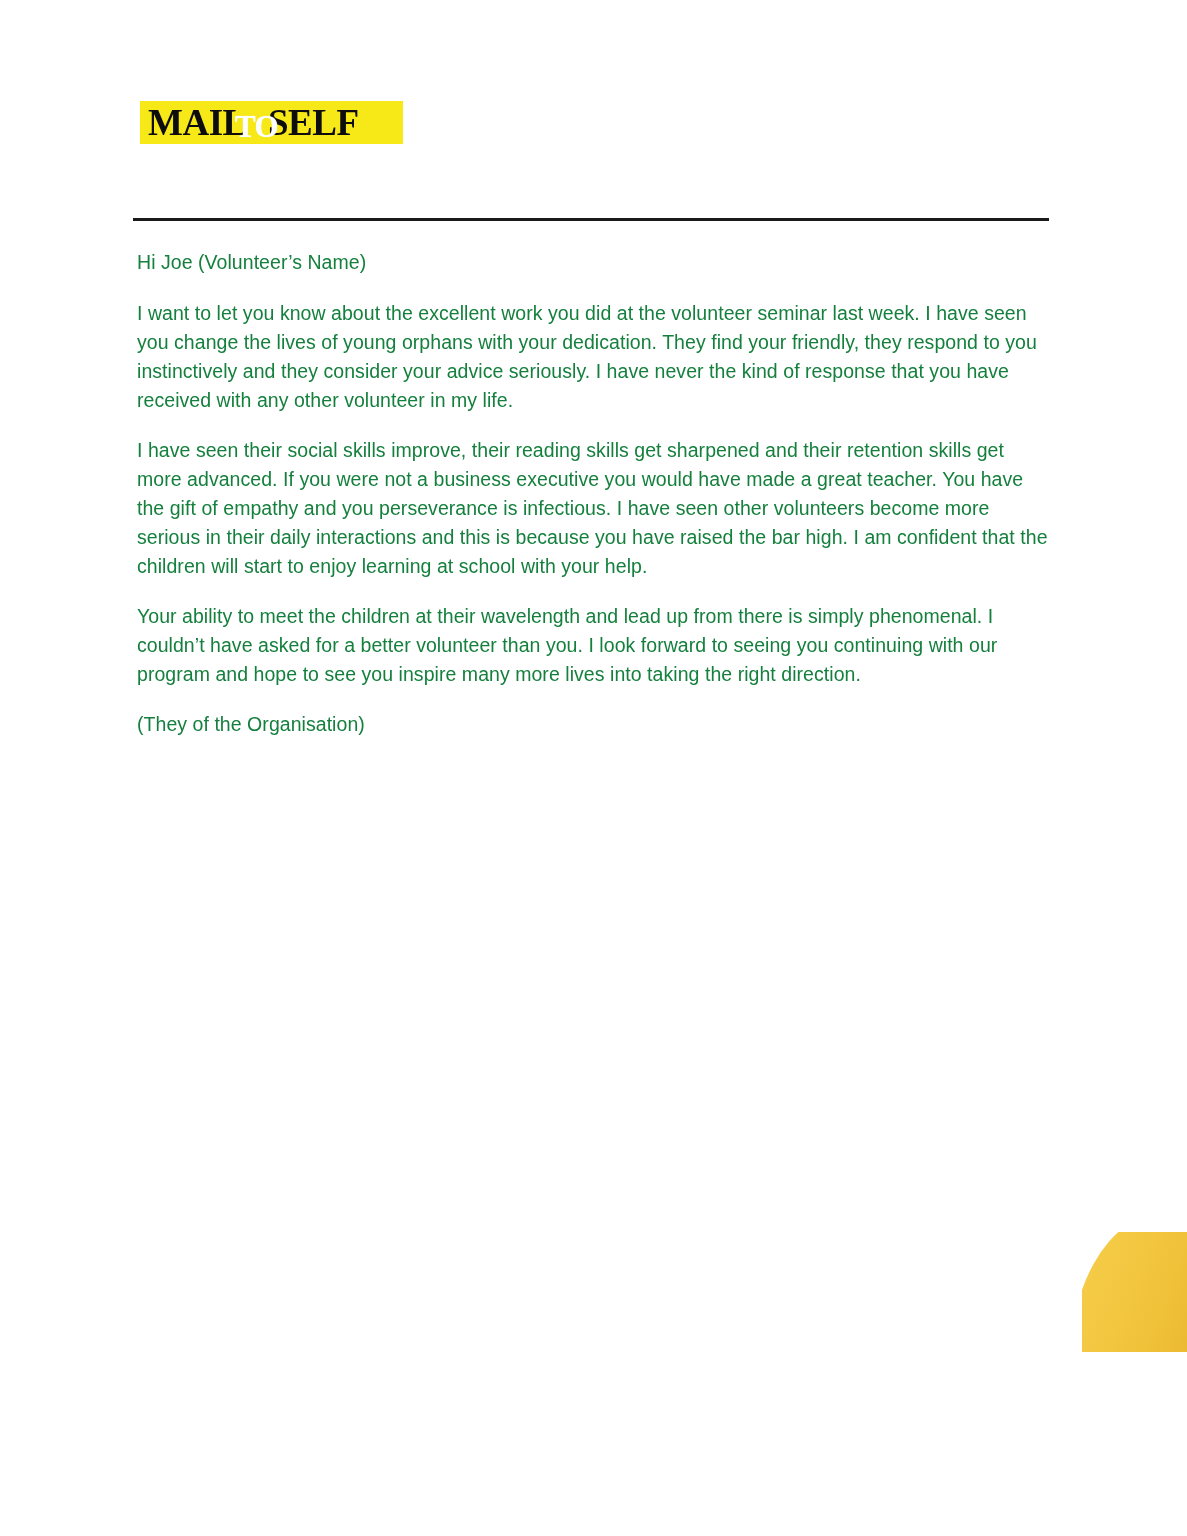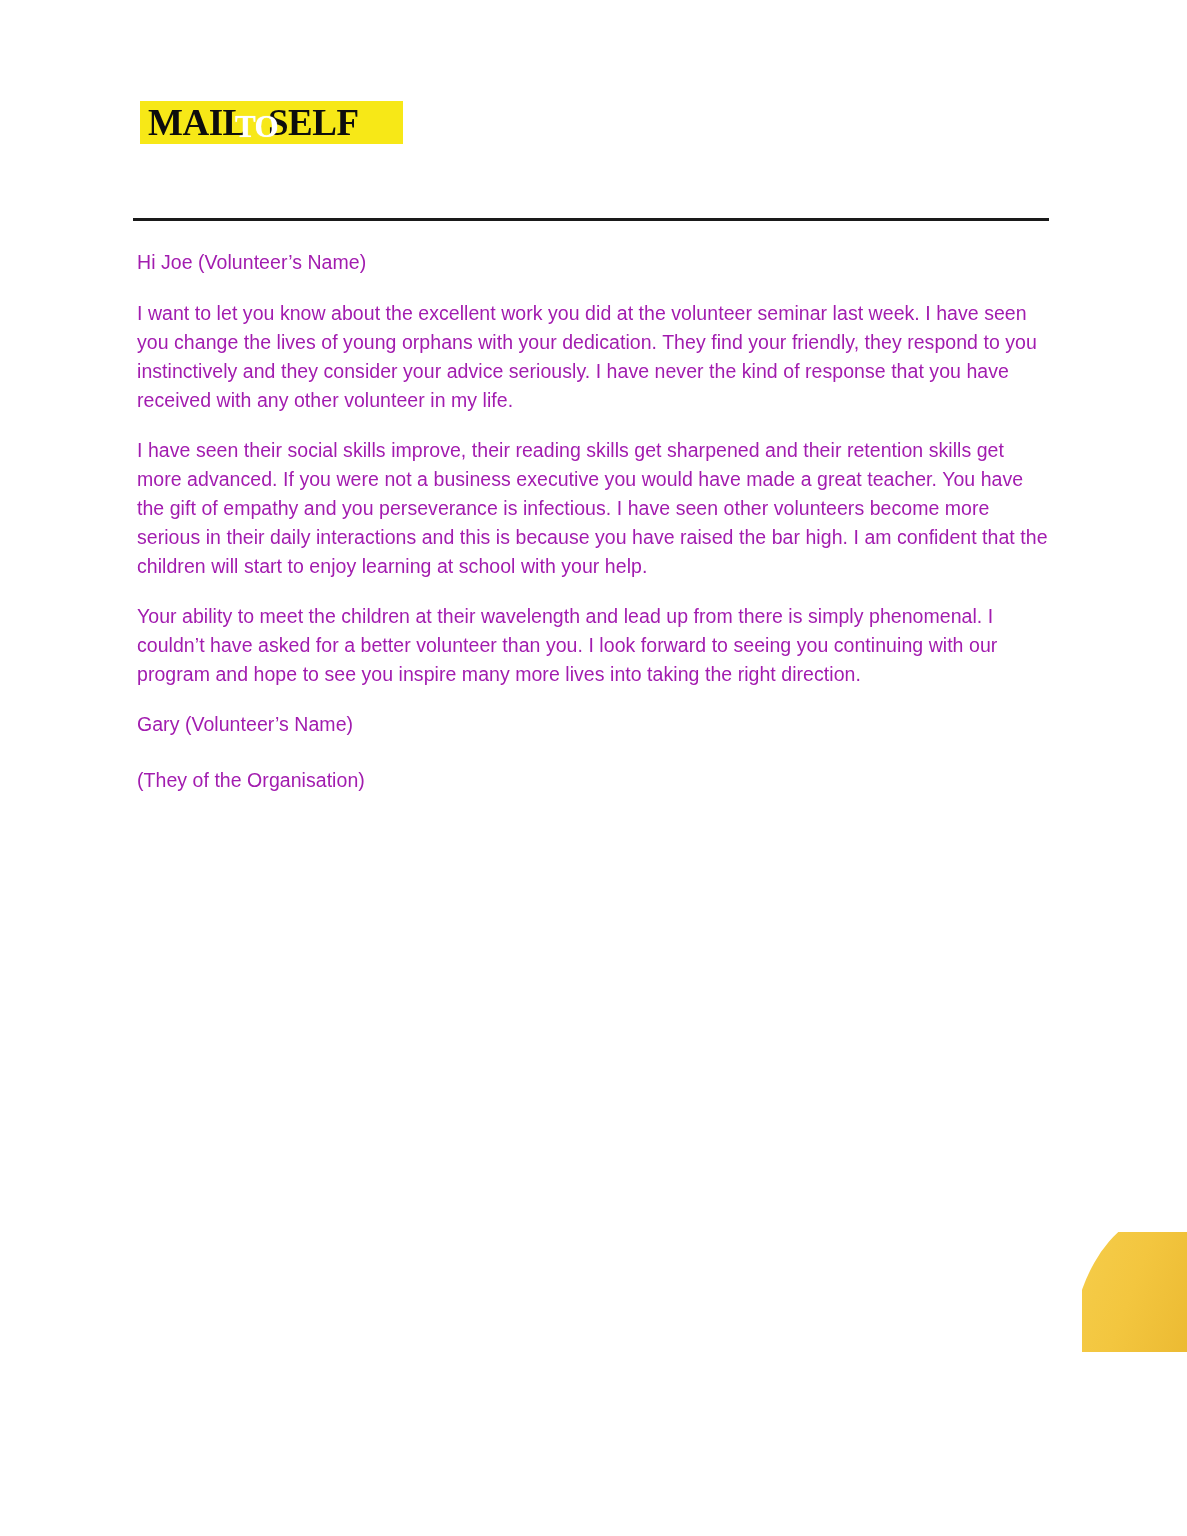--- a/index.html
+++ b/index.html
@@ -137,21 +137,21 @@
   
   .letter-body {
     position: absolute;
     left: 137px;
     top: 248px;
     width: 916px;
   }
 
   .letter-line,
   .letter-paragraph {
-    color: #a21caf;
+    color: #15803d;
     font-size: 19.5px;
     line-height: 29px;
     letter-spacing: 0.05px;
   }
 
   .letter-line { margin-bottom: 22px; }
 
   .letter-paragraph {
     margin-bottom: 21px;
     text-align: left;
@@ -186,21 +186,20 @@
     <div class="letter-line">Hi Joe (Volunteer’s Name)</div>
 
 
     <p class="letter-paragraph">I want to let you know about the excellent work you did at the volunteer seminar last week. I have seen you change the lives of young orphans with your dedication. They find your friendly, they respond to you instinctively and they consider your advice seriously. I have never the kind of response that you have received with any other volunteer in my life.</p>
 
     <p class="letter-paragraph">I have seen their social skills improve, their reading skills get sharpened and their retention skills get more advanced. If you were not a business executive you would have made a great teacher. You have the gift of empathy and you perseverance is infectious. I have seen other volunteers become more serious in their daily interactions and this is because you have raised the bar high. I am confident that the children will start to enjoy learning at school with your help.</p>
 
     <p class="letter-paragraph">Your ability to meet the children at their wavelength and lead up from there is simply phenomenal. I couldn’t have asked for a better volunteer than you. I look forward to seeing you continuing with our program and hope to see you inspire many more lives into taking the right direction.</p>
 
     <div class="sign-off">
-      <div class="letter-line">Gary (Volunteer’s Name)</div>
 
       <div class="letter-line">(They of the Organisation)</div>
 
 
 
     </div>
 
   </div>
 
   <div class="corner-wedge">

